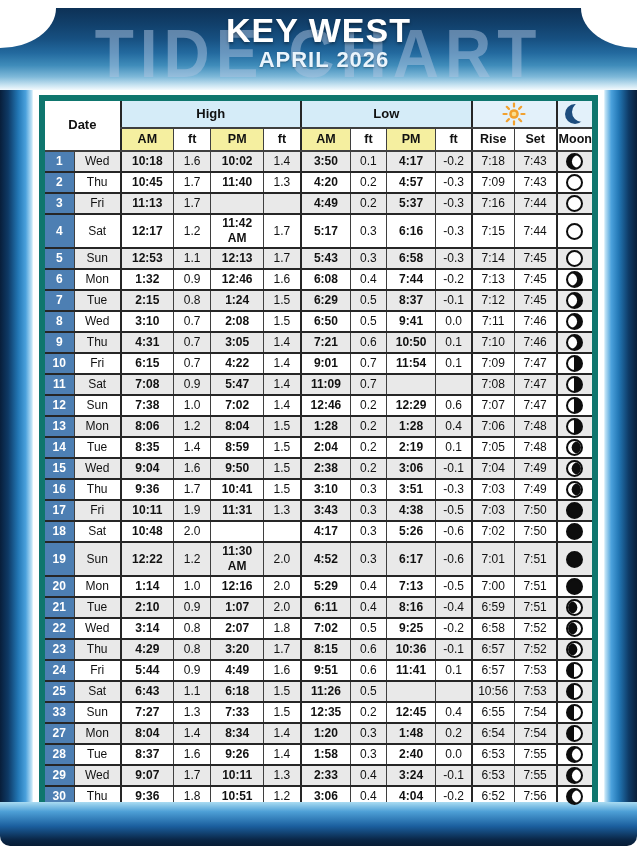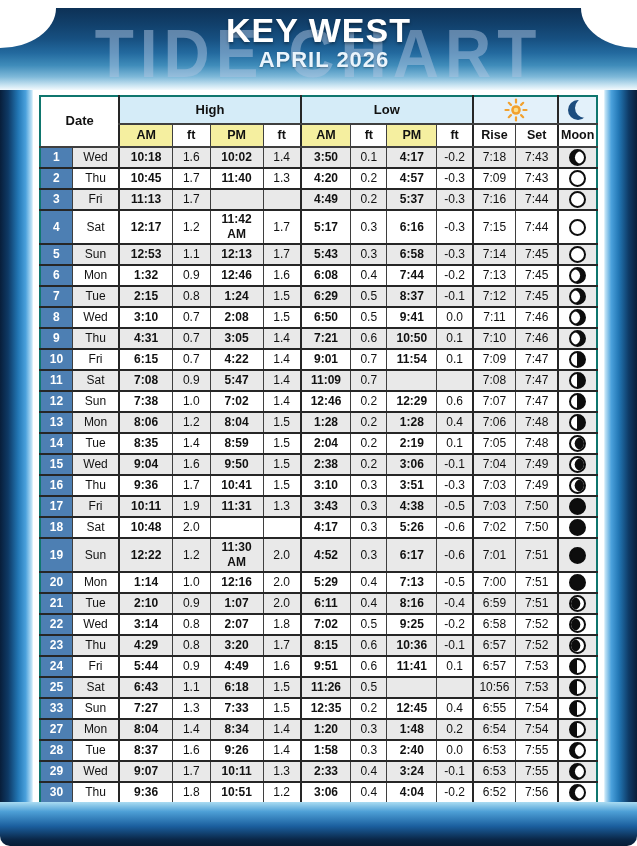--- a/index.html
+++ b/index.html
@@ -40,21 +40,21 @@
     background:linear-gradient(90deg,#081e3a 0%,#0e3a66 25%,#2277b5 55%,#4ba1dc 78%,#bfe2f5 96%,#eef8fd 100%);
   }
   .frame-right {
     flex:0 0 33px;
     background:linear-gradient(270deg,#081e3a 0%,#0e3a66 25%,#2277b5 55%,#4ba1dc 78%,#bfe2f5 96%,#eef8fd 100%);
   }
   .content { flex:1 1 auto; background:#ffffff; padding:5px 6px 0 6px; }
   
   table.tide {
     width:100%; border-collapse:collapse; table-layout:fixed;
-    border:2px solid #0f766e; font-size:12px; color:#111;
+    border:6px solid #0f766e; font-size:12px; color:#111;
   }
   .tide th, .tide td {
     border:1px solid #3f3f3f; text-align:center; vertical-align:middle;
     padding:1px 1px; line-height:1.25; overflow:hidden;
   }
   .tide thead th { border-bottom-width:2px; }
   .tide tbody td { border-top-width:2px; border-top-color:#262626; }
   .gb { border-left-width:2px !important; border-left-color:#262626 !important; }
   th.date-h { background:#ffffff; font-weight:bold; font-size:13px; }
   th.grp { background:#d5ecf8; font-weight:bold; font-size:13px; height:26px; }

